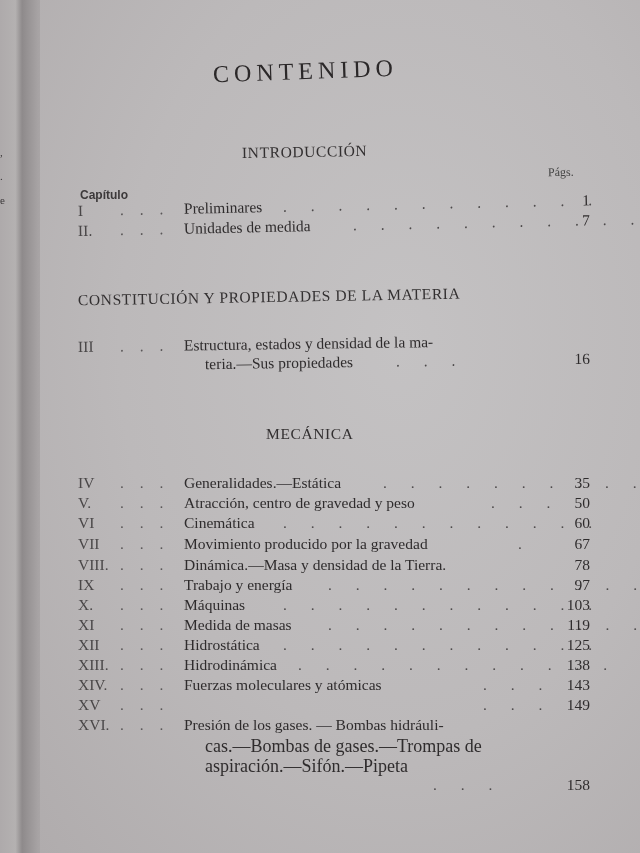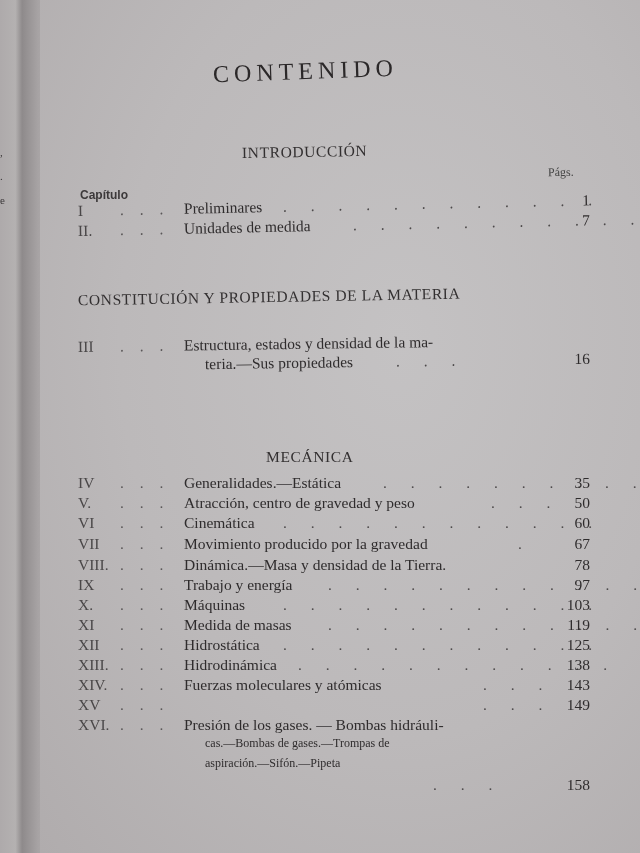--- a/index.html
+++ b/index.html
@@ -34,21 +34,21 @@
     .capitulo { position: absolute; left: 80px; top: 188px; font-family: "Liberation Sans", sans-serif; font-size: 12px; font-weight: bold; color: #3c393a; }
     .row {
       position: absolute; left: 78px; width: 512px; height: 20px; font-size: 15.5px;
       transform-origin: left center; white-space: nowrap;
     }
     .row .num { position: absolute; left: 0; color: #4a4748; }
     .row .ldots { position: absolute; left: 42px; color: #5a5758; letter-spacing: 6px; }
     .row .label { position: absolute; left: 106px; }
     .row .tdots { position: absolute; color: #4d4a4b; letter-spacing: 10px; }
     .row .page-no { position: absolute; right: 0; text-align: right; color: #2f2c2d; }
-    .cont { position: absolute; left: 205px; font-size: 12px; white-space: nowrap; }
+    .cont { position: absolute; left: 205px; font-size: 18px; white-space: nowrap; }
   </style>
 </head>
 <body>
 
 <div class="prev-page">
   <div class="prev-marks">,<br>.<br>e</div>
 </div>
 <div class="gutter"></div>
 <div class="page"></div>
 
@@ -79,21 +79,21 @@
   <span class="num">III</span>
   <span class="ldots">. . .</span>
   <span class="label">Estructura, estados y densidad de la ma-</span>
 </div>
 <div class="row" style="top:357px; transform:rotate(-0.8deg);">
   <span class="label" style="left:127px;">teria.—Sus propiedades</span>
   <span class="tdots" style="left:318px;">. . .</span>
   <span class="page-no">16</span>
 </div>
 
-<div class="sec" style="left:266px; top:448px; transform:none;">MECÁNICA</div>
+<div class="sec" style="left:266px; top:425px; transform:none;">MECÁNICA</div>
 
 <div class="row" style="top:474px;">
   <span class="num">IV</span>
   <span class="ldots">. . .</span>
   <span class="label">Generalidades.—Estática</span>
   <span class="tdots" style="left:305px;">. . . . . . . . . . . .</span>
   <span class="page-no">35</span>
 </div>
 <div class="row" style="top:494px;">
   <span class="num">V.</span>

